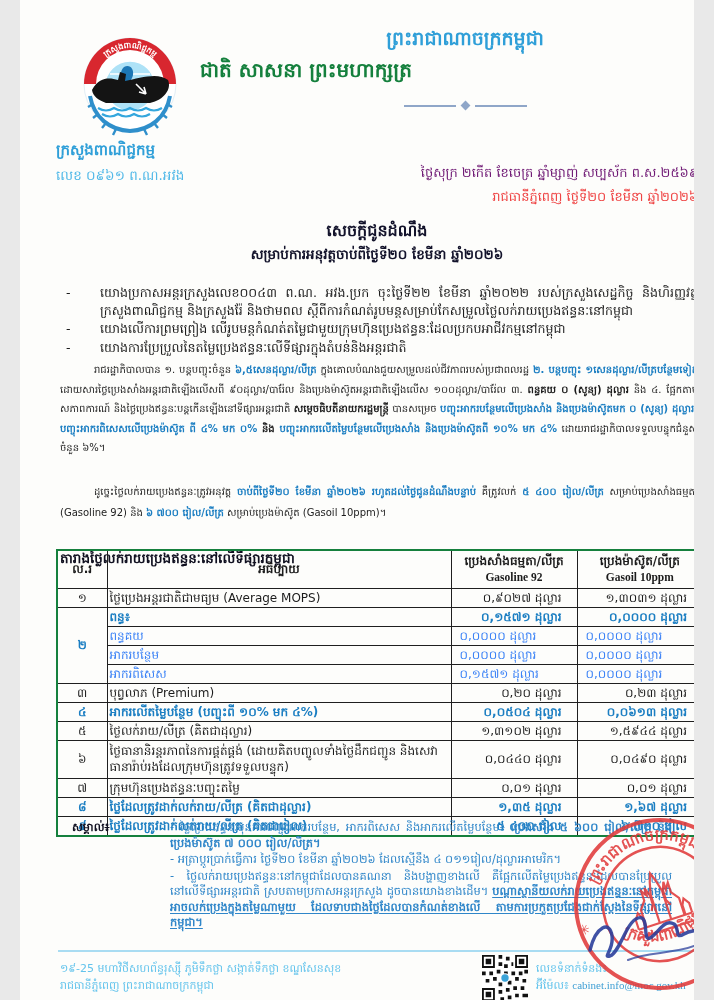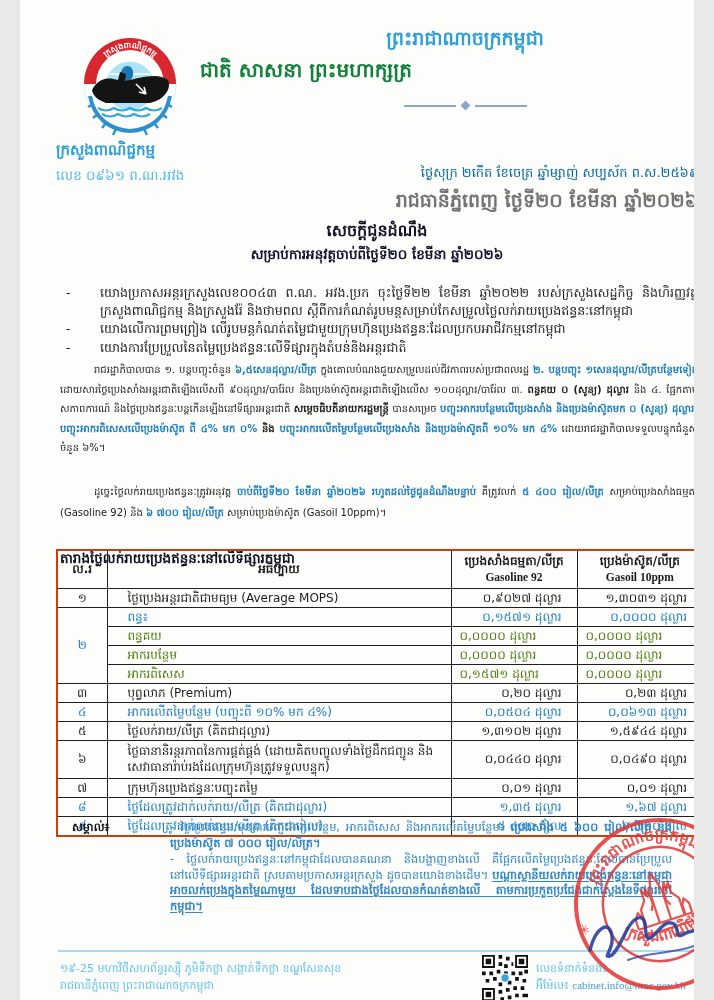--- a/index.html
+++ b/index.html
@@ -8,22 +8,22 @@
   .abs{position:absolute;}
   
   .kingdom{top:26px;left:180px;width:530px;text-align:center;font-size:19px;font-weight:bold;color:#2f9fd8;}
   .motto{top:57px;left:180px;width:530px;font-size:20px;font-weight:bold;color:#15803d;}
   .ornament{top:102px;left:180px;width:530px;display:flex;align-items:center;justify-content:center;gap:6px;}
   .orn-line{width:52px;height:2px;background:#8fa6c8;}
   .orn-dot{width:7px;height:7px;background:#8fa6c8;transform:rotate(45deg);}
   .logo{top:34px;left:60px;width:100px;height:118px;}
   .ministry{top:140px;left:36px;font-size:15px;font-weight:bold;color:#2f9fd8;}
   .letterno{top:167px;left:36px;font-size:13.5px;color:#52b9e8;}
-  .date1{top:164px;left:280px;width:398px;text-align:right;font-size:13px;color:#0369a1;}
-  .date2{top:188px;left:280px;width:398px;text-align:right;font-size:19px;color:#737373;font-weight:bold;}
+  .date1{top:164px;left:280px;width:398px;text-align:right;font-size:13px;color:#701a75;}
+  .date2{top:188px;left:280px;width:398px;text-align:right;font-size:13px;color:#ef4444;}
   
   .titleblock{top:220px;left:40px;width:634px;text-align:center;color:#13132b;}
   .t1{font-size:16px;font-weight:bold;text-align:center;}
   .t2,.t3{font-size:13.5px;font-weight:bold;margin-top:2px;}
   
   .refs{top:284px;left:40px;width:638px;font-size:12.6px;line-height:17.5px;}
   .ref{display:flex;margin-bottom:1px;}
   .dash{width:34px;flex:0 0 34px;text-align:left;padding-left:6px;}
   .ref span:last-child{flex:1;text-align:justify;}
   
@@ -31,29 +31,29 @@
   .p1{top:360px;left:40px;width:638px;text-indent:34px;}
   .p2{top:481px;left:40px;width:638px;text-indent:34px;line-height:21px;}
   .bb{color:#1b7ec2;font-weight:bold;}
   .kb{font-weight:bold;}
   .u{text-decoration:underline;text-underline-offset:2px;font-weight:bold;}
   
   .tabletitle{top:550px;left:40px;width:634px;text-align:left;font-size:13.5px;font-weight:bold;color:#101020;}
   .pricetable{top:549px;left:36px;}
   table{border-collapse:collapse;width:646px;font-size:12px;table-layout:fixed;}
   td,th{border:1px solid #1f1f1f;padding:1px 5px;line-height:16px;vertical-align:middle;}
-  table{border:2px solid #c2410c;}
+  table{border:2px solid #15803d;}
   th{font-weight:bold;text-align:center;}
   .hdr-en{font-size:11.5px;font-family:"Liberation Serif",serif;}
   .no{text-align:center;width:50px;}
-  .lbl{text-align:left;padding-left:20px;}
+  .lbl{text-align:left;padding-left:2px;}
   .val{text-align:right;padding-right:15px;}
   .val-l{text-align:left;padding-left:8px;}
-  .r-blue td{color:#1b7ec2;font-weight:normal;}
-  .r-blue-reg td{color:#4d7c0f;margin-top:36px;}
+  .r-blue td{color:#1b7ec2;font-weight:bold;}
+  .r-blue-reg td{color:#3b82f6;margin-top:36px;}
   tr{height:19px;}
   tr.hrow{height:38px;}
   tr.tall{height:38px;}
   
   .notes{top:820px;left:52px;width:600px;font-size:11.4px;line-height:15.5px;display:flex;gap:48px;}
   .notes-label{flex:0 0 50px;font-weight:bold;color:#101020;}
   .notes-body{flex:1;color:#2f86c9;text-align:justify;}
   .note{margin-bottom:1px;}
   
   .closing{top:903px;left:40px;width:600px;margin:0;font-size:13.4px;font-weight:bold;
@@ -223,20 +223,21 @@
             <td class="val">៦ ៧០០ រៀល</td>
       </tr>
     </tbody>
       </table>
   </div>
 
   <div class="abs notes">
     <div class="notes-label">សម្គាល់៖</div>
     <div class="notes-body">
       <div class="note"><span>- ថ្លៃប្រេងឥន្ធនៈមុនការបញ្ចុះអាករបន្ថែម, អាករពិសេស និងអាករលើតម្លៃបន្ថែម៖ </span><span class="kb">ប្រេងសាំង ៥ ៦០០ រៀល/លីត្រ និងប្រេងម៉ាស៊ូត ៧ ០០០ រៀល/លីត្រ។</span></div>
+      <div class="note">- អត្រាប្តូរប្រាក់ធ្វើការ ថ្ងៃទី២០ ខែមីនា ឆ្នាំ២០២៦ ដែលស្មើនឹង ៤ ០១១រៀល/ដុល្លារអាមេរិក។</div>
       <div class="note"><span>- ថ្លៃលក់រាយប្រេងឥន្ធនៈនៅកម្ពុជាដែលបានគណនា និងបង្ហាញខាងលើ គឺផ្អែកលើតម្លៃប្រេងឥន្ធនៈដែលបានប្រែប្រួលនៅលើទីផ្សារអន្តរជាតិ ស្របតាមប្រកាសអន្តរក្រសួង ដូចបានយោងខាងដើម។ </span><span class="u">បណ្តាស្ថានីយលក់រាយប្រេងឥន្ធនៈនៅកម្ពុជា អាចលក់ប្រេងក្នុងតម្លៃណាមួយ ដែលទាបជាងថ្លៃដែលបានកំណត់ខាងលើ តាមការប្រកួតប្រជែងជាក់ស្តែងនៃទីផ្សារនៅកម្ពុជា។</span></div>
     </div>
   </div>
 
 
   <div class="abs footer-line"></div>
   <div class="abs footer-left">
     <div>១៩-25 មហាវិថីសហព័ន្ធរុស្ស៊ី ភូមិទឹកថ្លា សង្កាត់ទឹកថ្លា ខណ្ឌសែនសុខ</div>
     <div>រាជធានីភ្នំពេញ ព្រះរាជាណាចក្រកម្ពុជា</div>
   </div>

